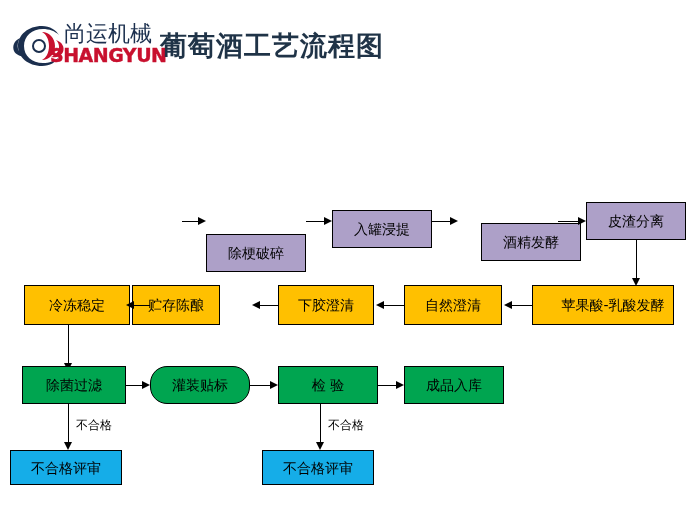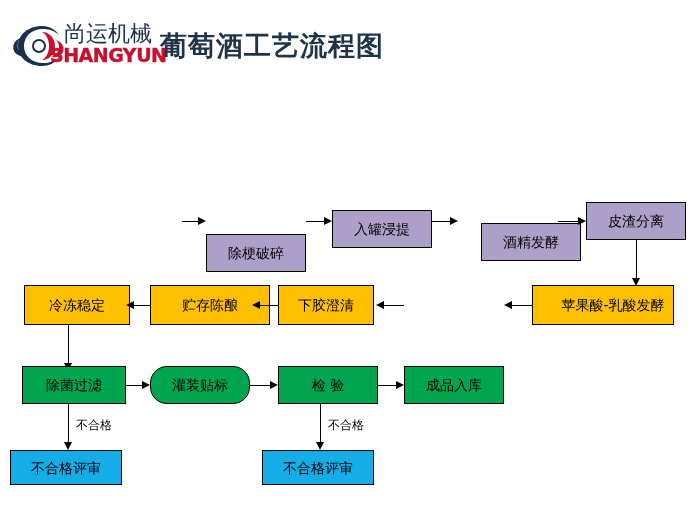--- a/index.html
+++ b/index.html
@@ -170,22 +170,23 @@
   <div class="arrow-right" style="left:324px; top:216.5px;"></div>
   <div class="hline" style="left:432px; top:221px; width:18px;"></div>
   <div class="arrow-right" style="left:450px; top:216.5px;"></div>
   <div class="hline" style="left:558px; top:221px; width:20px;"></div>
   <div class="arrow-right" style="left:578px; top:216.5px;"></div>
 
   <div class="vline" style="left:636px; top:240px; height:38px;"></div>
   <div class="arrow-down" style="left:631.5px; top:278px;"></div>
 
   <div class="node orange" style="left:24px;  top:285px; width:106px; height:40px;">冷冻稳定</div>
-  <div class="node orange" style="left:150px; top:285px; width:120px; height:40px;">贮存陈酿</div>
+  <div class="node orange" style="left:132px; top:285px; width:88px; height:40px;">贮存陈酿</div>
   <div class="node orange" style="left:278px; top:285px; width:96px;  height:40px;">下胶澄清</div>
+  <div class="node orange" style="left:404px; top:285px; width:98px;  height:40px;">自然澄清</div>
   <div class="node orange" style="left:532px; top:285px; width:142px; height:40px;padding-left:20px;">苹果酸-乳酸发酵</div>
 
   <div class="arrow-left" style="left:126px; top:300.5px;"></div>
   <div class="hline" style="left:134px; top:305px; width:16px;"></div>
   <div class="arrow-left" style="left:252px; top:300.5px;"></div>
   <div class="hline" style="left:260px; top:305px; width:18px;"></div>
   <div class="arrow-left" style="left:376px; top:300.5px;"></div>
   <div class="hline" style="left:384px; top:305px; width:20px;"></div>
   <div class="arrow-left" style="left:504px; top:300.5px;"></div>
   <div class="hline" style="left:512px; top:305px; width:20px;"></div>

